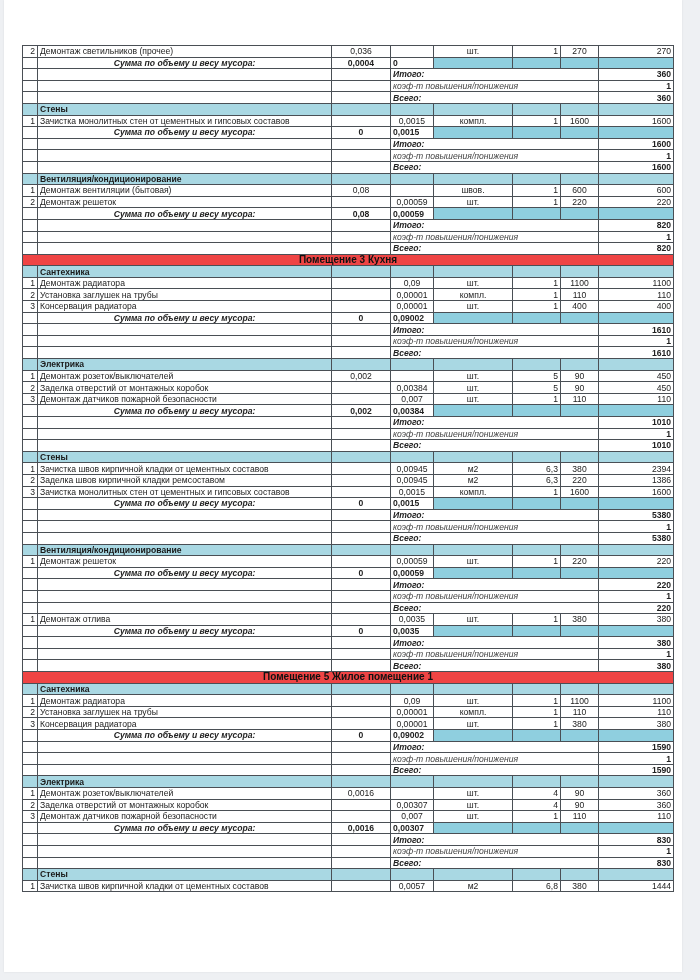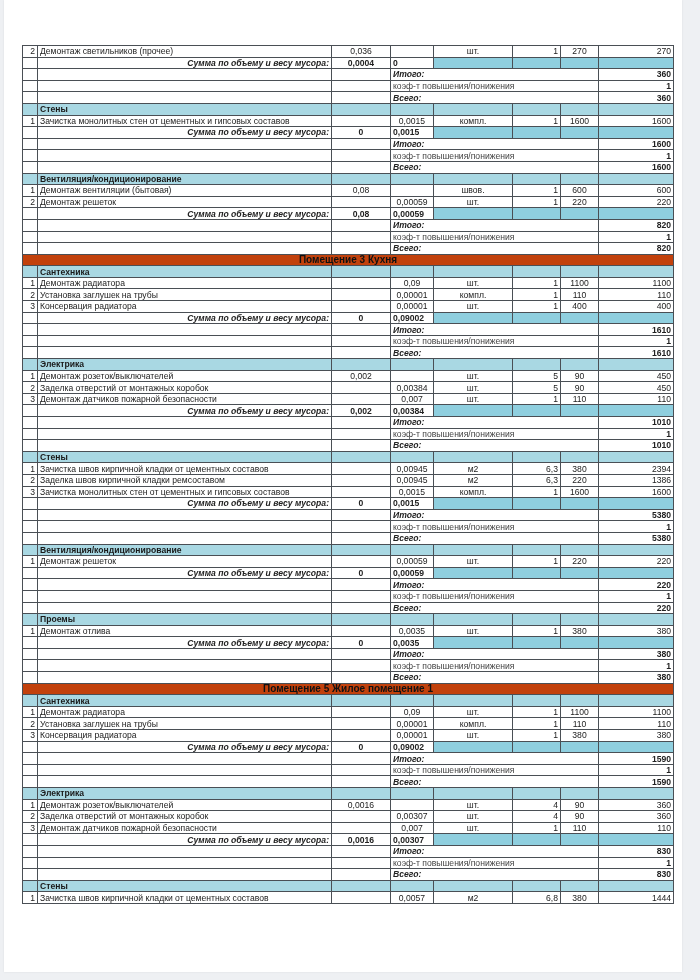--- a/index.html
+++ b/index.html
@@ -17,27 +17,27 @@
     width:651px; font-size:8.6px; color:#222;
   }
   table.sheet td {
     border:1px solid #4a4f55; height:10.6px; padding:0 2px; line-height:10px;
     white-space:nowrap; overflow:hidden;
   }
   td.num { text-align:right; }
   td.ctr { text-align:center; }
   tr.cat td { background:#a9d8e3; }
   tr.cat td.lbl { font-weight:bold; color:#1a1a1a; }
-  tr.room td { background:#c2410c; font-weight:bold; font-size:10px; text-align:center; color:#111; }
-  tr.sum td.lbl { text-align:right; font-weight:bold; font-style:italic; }
+  tr.room td { background:#ef4444; font-weight:bold; font-size:10px; text-align:center; color:#111; }
+  tr.sum td.lbl { text-align:center; font-weight:bold; font-style:italic; }
   tr.sum td.b { font-weight:bold; }
   tr.sum td.blue { background:#8fcfdf; }
   tr.tot td.lab { font-weight:bold; font-style:italic; }
   tr.tot td.val { font-weight:bold; text-align:right; }
-  tr.coef td.lab { color:#444; }
+  tr.coef td.lab { font-style:italic; color:#444; }
   tr.coef td.val { font-weight:bold; text-align:right; }
 </style>
 </head>
 <body>
 
 <div class="page">
   <table class="sheet">
     <colgroup>
       <col style="width:15px">
       <col style="width:294px">
@@ -462,30 +462,20 @@
           <td colspan="4" class="lab">коэф-т повышения/понижения</td>
           <td class="val">1</td>
         </tr>
         <tr class="tot">
           <td></td>
           <td></td>
           <td></td>
           <td colspan="4" class="lab">Всего:</td>
           <td class="val">220</td>
         </tr>
-        <tr class="cat">
-          <td></td>
-          <td class="lbl">Проемы</td>
-          <td></td>
-          <td></td>
-          <td></td>
-          <td></td>
-          <td></td>
-          <td></td>
-        </tr>
         <tr class="item">
           <td class="num">1</td>
           <td>Демонтаж отлива</td>
           <td class="ctr"></td>
           <td class="ctr">0,0035</td>
           <td class="ctr">шт.</td>
           <td class="num">1</td>
           <td class="ctr">380</td>
           <td class="num">380</td>
         </tr>

